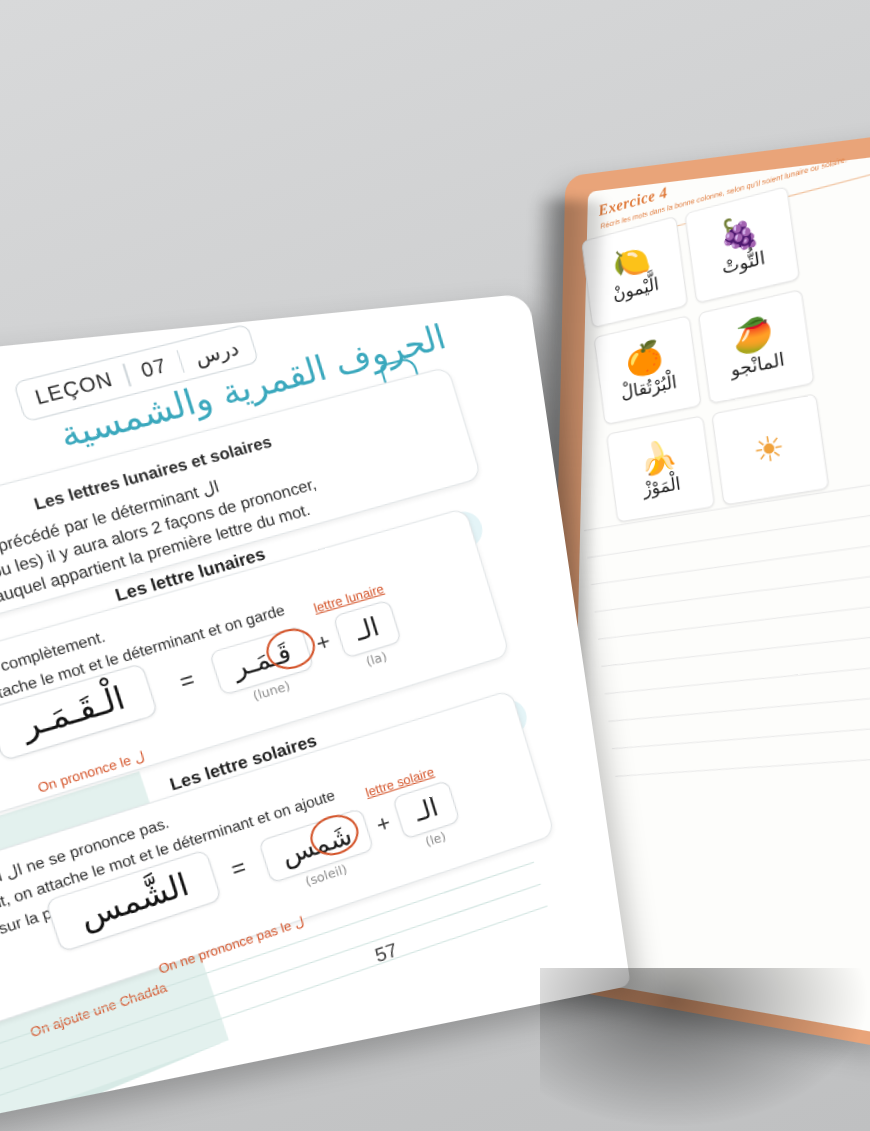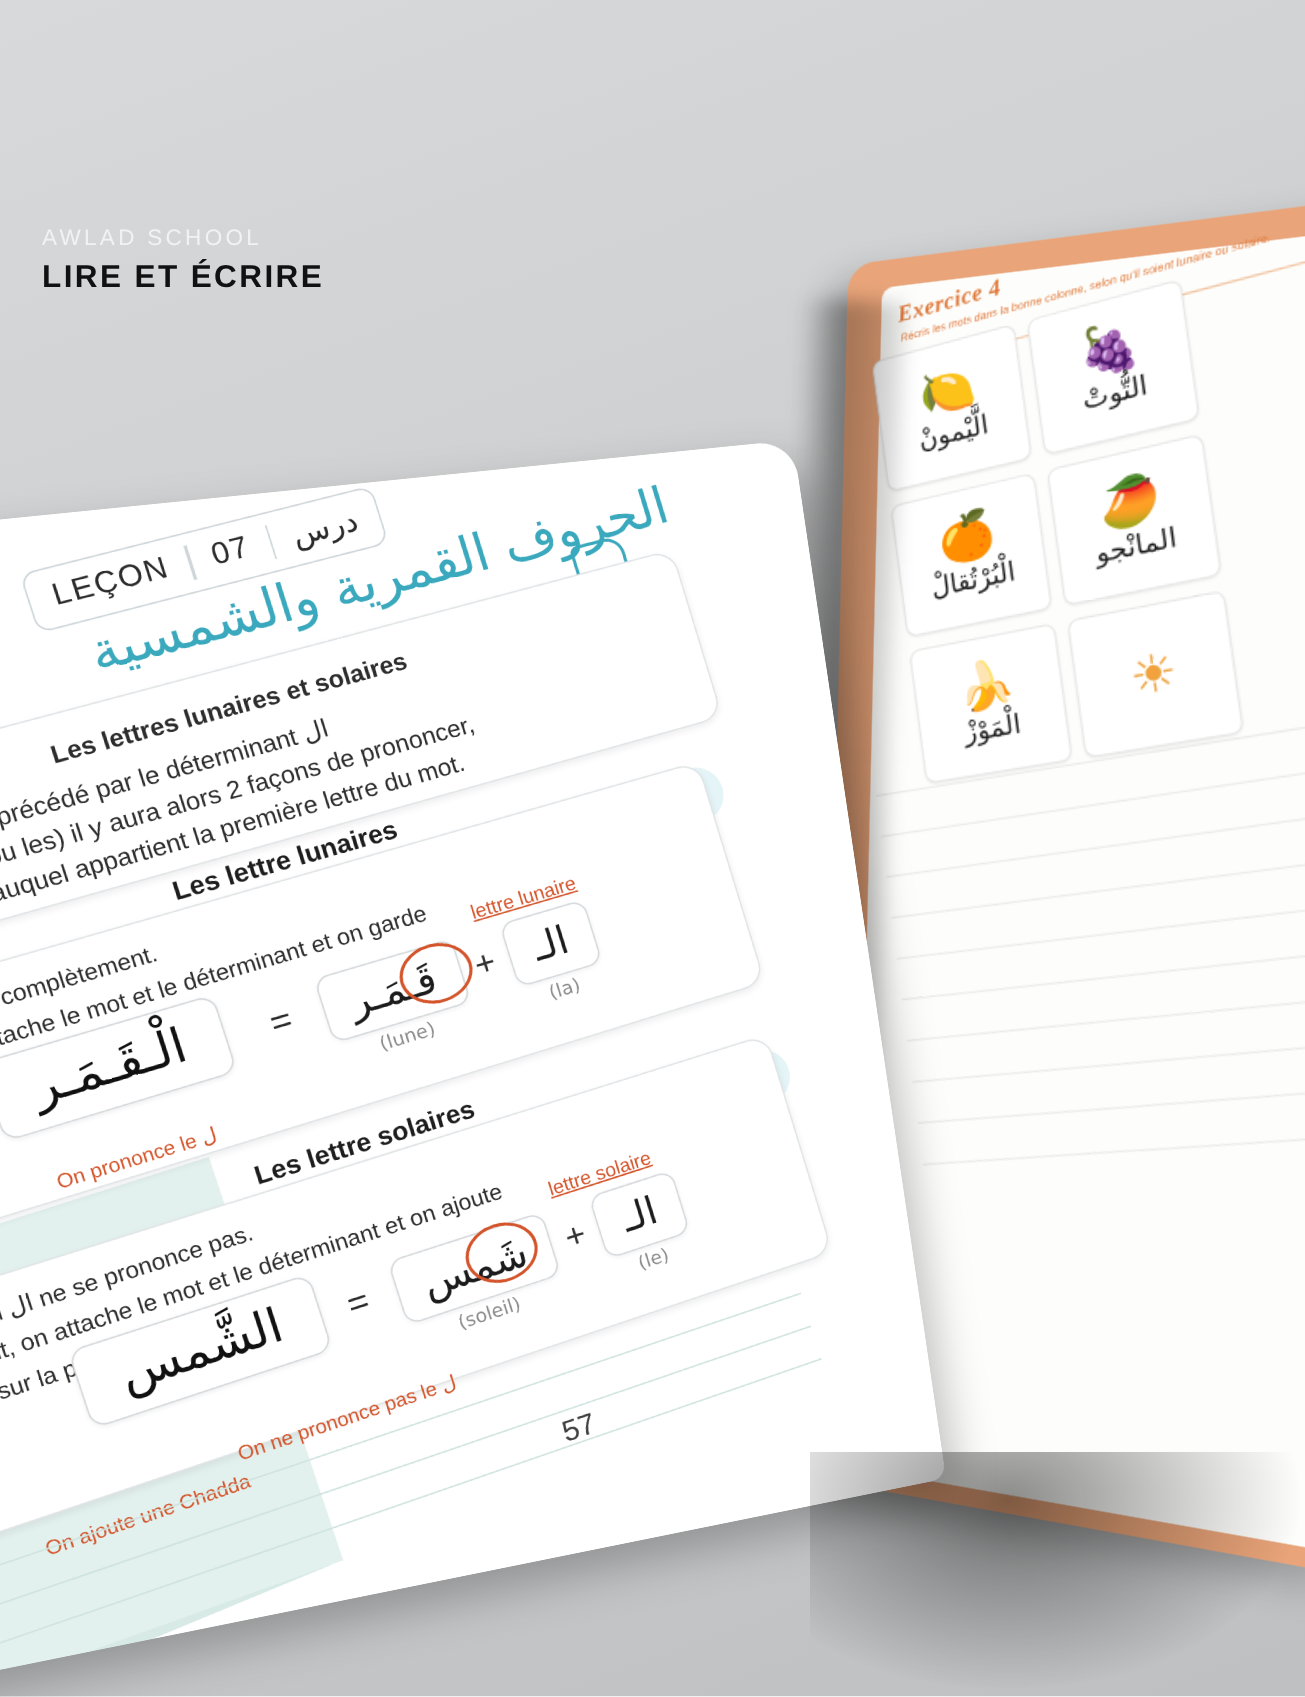--- a/index.html
+++ b/index.html
@@ -400,24 +400,20 @@
     width: 330px;
     height: 160px;
     background: radial-gradient(ellipse at 40% 20%, rgba(0,0,0,.45) 0%, rgba(0,0,0,0) 70%);
   }
 </style>
 </head>
 <body>
 
 <div id="page">
 
-  <div class="brand">
-    <div class="line1">AWLAD SCHOOL</div>
-    <div class="line2">LIRE ET ÉCRIRE</div>
-  </div>
 
   <div class="right-page">
     <div class="inner-white"></div>
 
     <div class="rp-head">
       <div class="ex-title">Exercice 4</div>
       <div class="ex-sub">Récris les mots dans la bonne colonne, selon qu'il soient lunaire ou solaire.</div>
     </div>
     <div class="rp-sep"></div>
 

